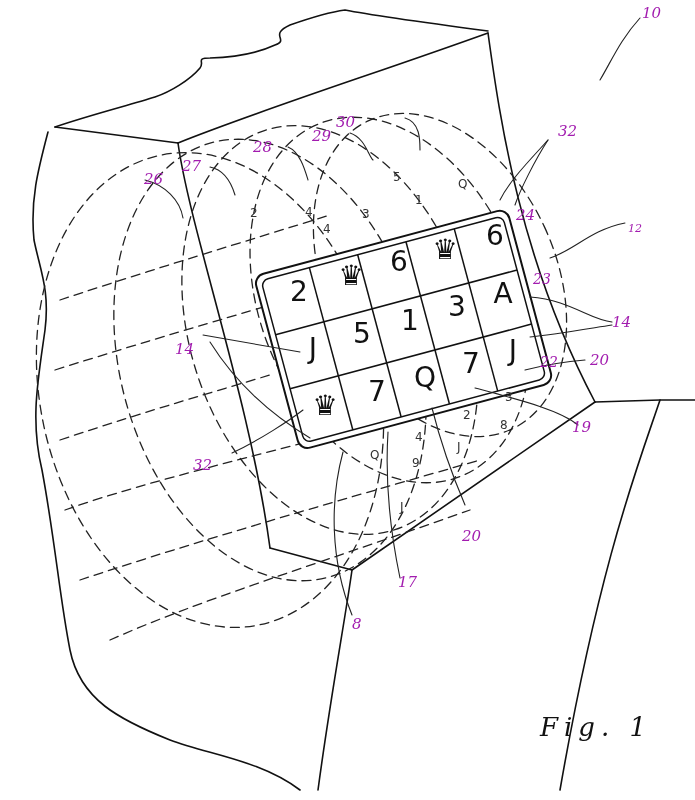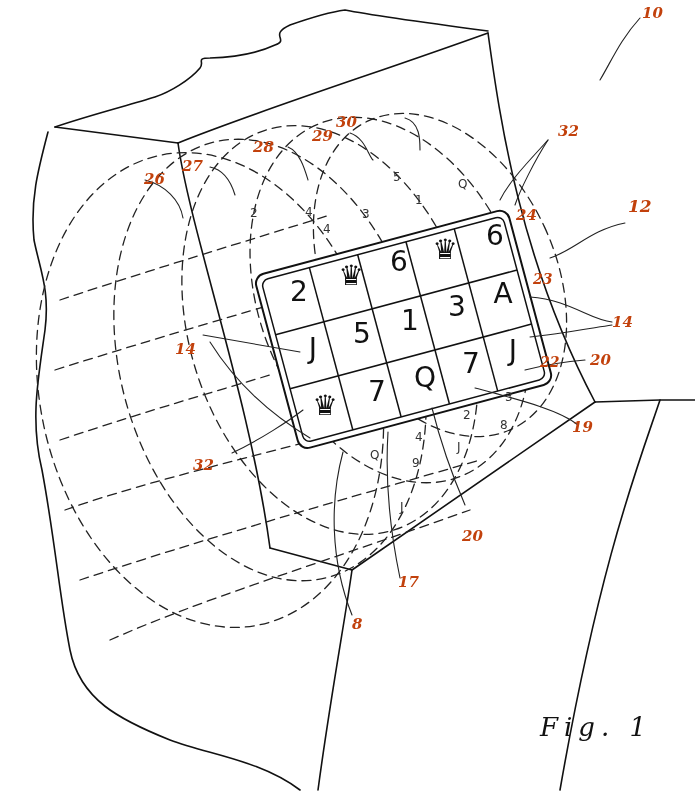--- a/index.html
+++ b/index.html
@@ -5,21 +5,21 @@
   html, body { margin:0; padding:0; background:#ffffff; }
   body { width:695px; height:800px; position:relative; overflow:hidden;
          font-family:"DejaVu Serif", serif; color:#111; }
   #figure { position:absolute; left:0; top:0; width:695px; height:800px; }
   .stroke { fill:none; stroke:#111; stroke-width:1.6; stroke-linecap:round; stroke-linejoin:round; }
   .thin { fill:none; stroke:#222; stroke-width:1.1; stroke-linecap:round; }
   .dash { fill:none; stroke:#222; stroke-width:1.3; stroke-dasharray:9 6; stroke-linecap:round; }
   .grid { fill:none; stroke:#111; stroke-width:1.5; }
   .window { fill:#fff; stroke:#111; stroke-width:2; }
   .ref { position:absolute; font-family:"DejaVu Serif", serif; font-style:italic;
-         font-size:15px; color:#c2410c; white-space:nowrap;font-weight:bold; }
+         font-size:15px; color:#a21caf; white-space:nowrap; }
   .ref.small { font-size:14px; }
   .sym { position:absolute; font-family:"DejaVu Sans", sans-serif; font-size:28px;
          color:#111; width:50px; text-align:center; line-height:1; }
   .ghost { position:absolute; font-family:"DejaVu Sans", sans-serif; font-size:12px; color:#333; }
   .caption { position:absolute; left:540px; top:692px; font-family:"DejaVu Serif", serif;
              font-style:italic; font-size:26px; letter-spacing:6px;margin-top:20px; }
 </style>
 </head>
 <body>
 
@@ -118,21 +118,21 @@
   <span class="ghost" style="left:415px;top:430px;">4</span>
   <span class="ghost" style="left:463px;top:408px;">2</span>
   <span class="ghost" style="left:505px;top:390px;">3</span>
   <span class="ghost" style="left:412px;top:456px;">9</span>
   <span class="ghost" style="left:457px;top:440px;">J</span>
   <span class="ghost" style="left:500px;top:418px;">8</span>
   <span class="ghost" style="left:400px;top:500px;">J</span>
 
   
   <span class="ref" style="left:642px;top:4px;">10</span>
-  <span class="ref" style="left:628px;top:196px;font-size:17px;text-align:center;">12</span>
+  <span class="ref" style="left:628px;top:222px;font-size:11px;text-align:center;">12</span>
   <span class="ref" style="left:612px;top:313px;">14</span>
   <span class="ref" style="left:175px;top:340px;">14</span>
   <span class="ref" style="left:352px;top:615px;">8</span>
   <span class="ref" style="left:398px;top:573px;">17</span>
   <span class="ref" style="left:462px;top:527px;">20</span>
   <span class="ref" style="left:572px;top:418px;">19</span>
   <span class="ref" style="left:590px;top:351px;">20</span>
   <span class="ref small" style="left:540px;top:311px;margin-top:43px;">22</span>
   <span class="ref small" style="left:533px;top:271px;">23</span>
   <span class="ref" style="left:516px;top:206px;">24</span>

